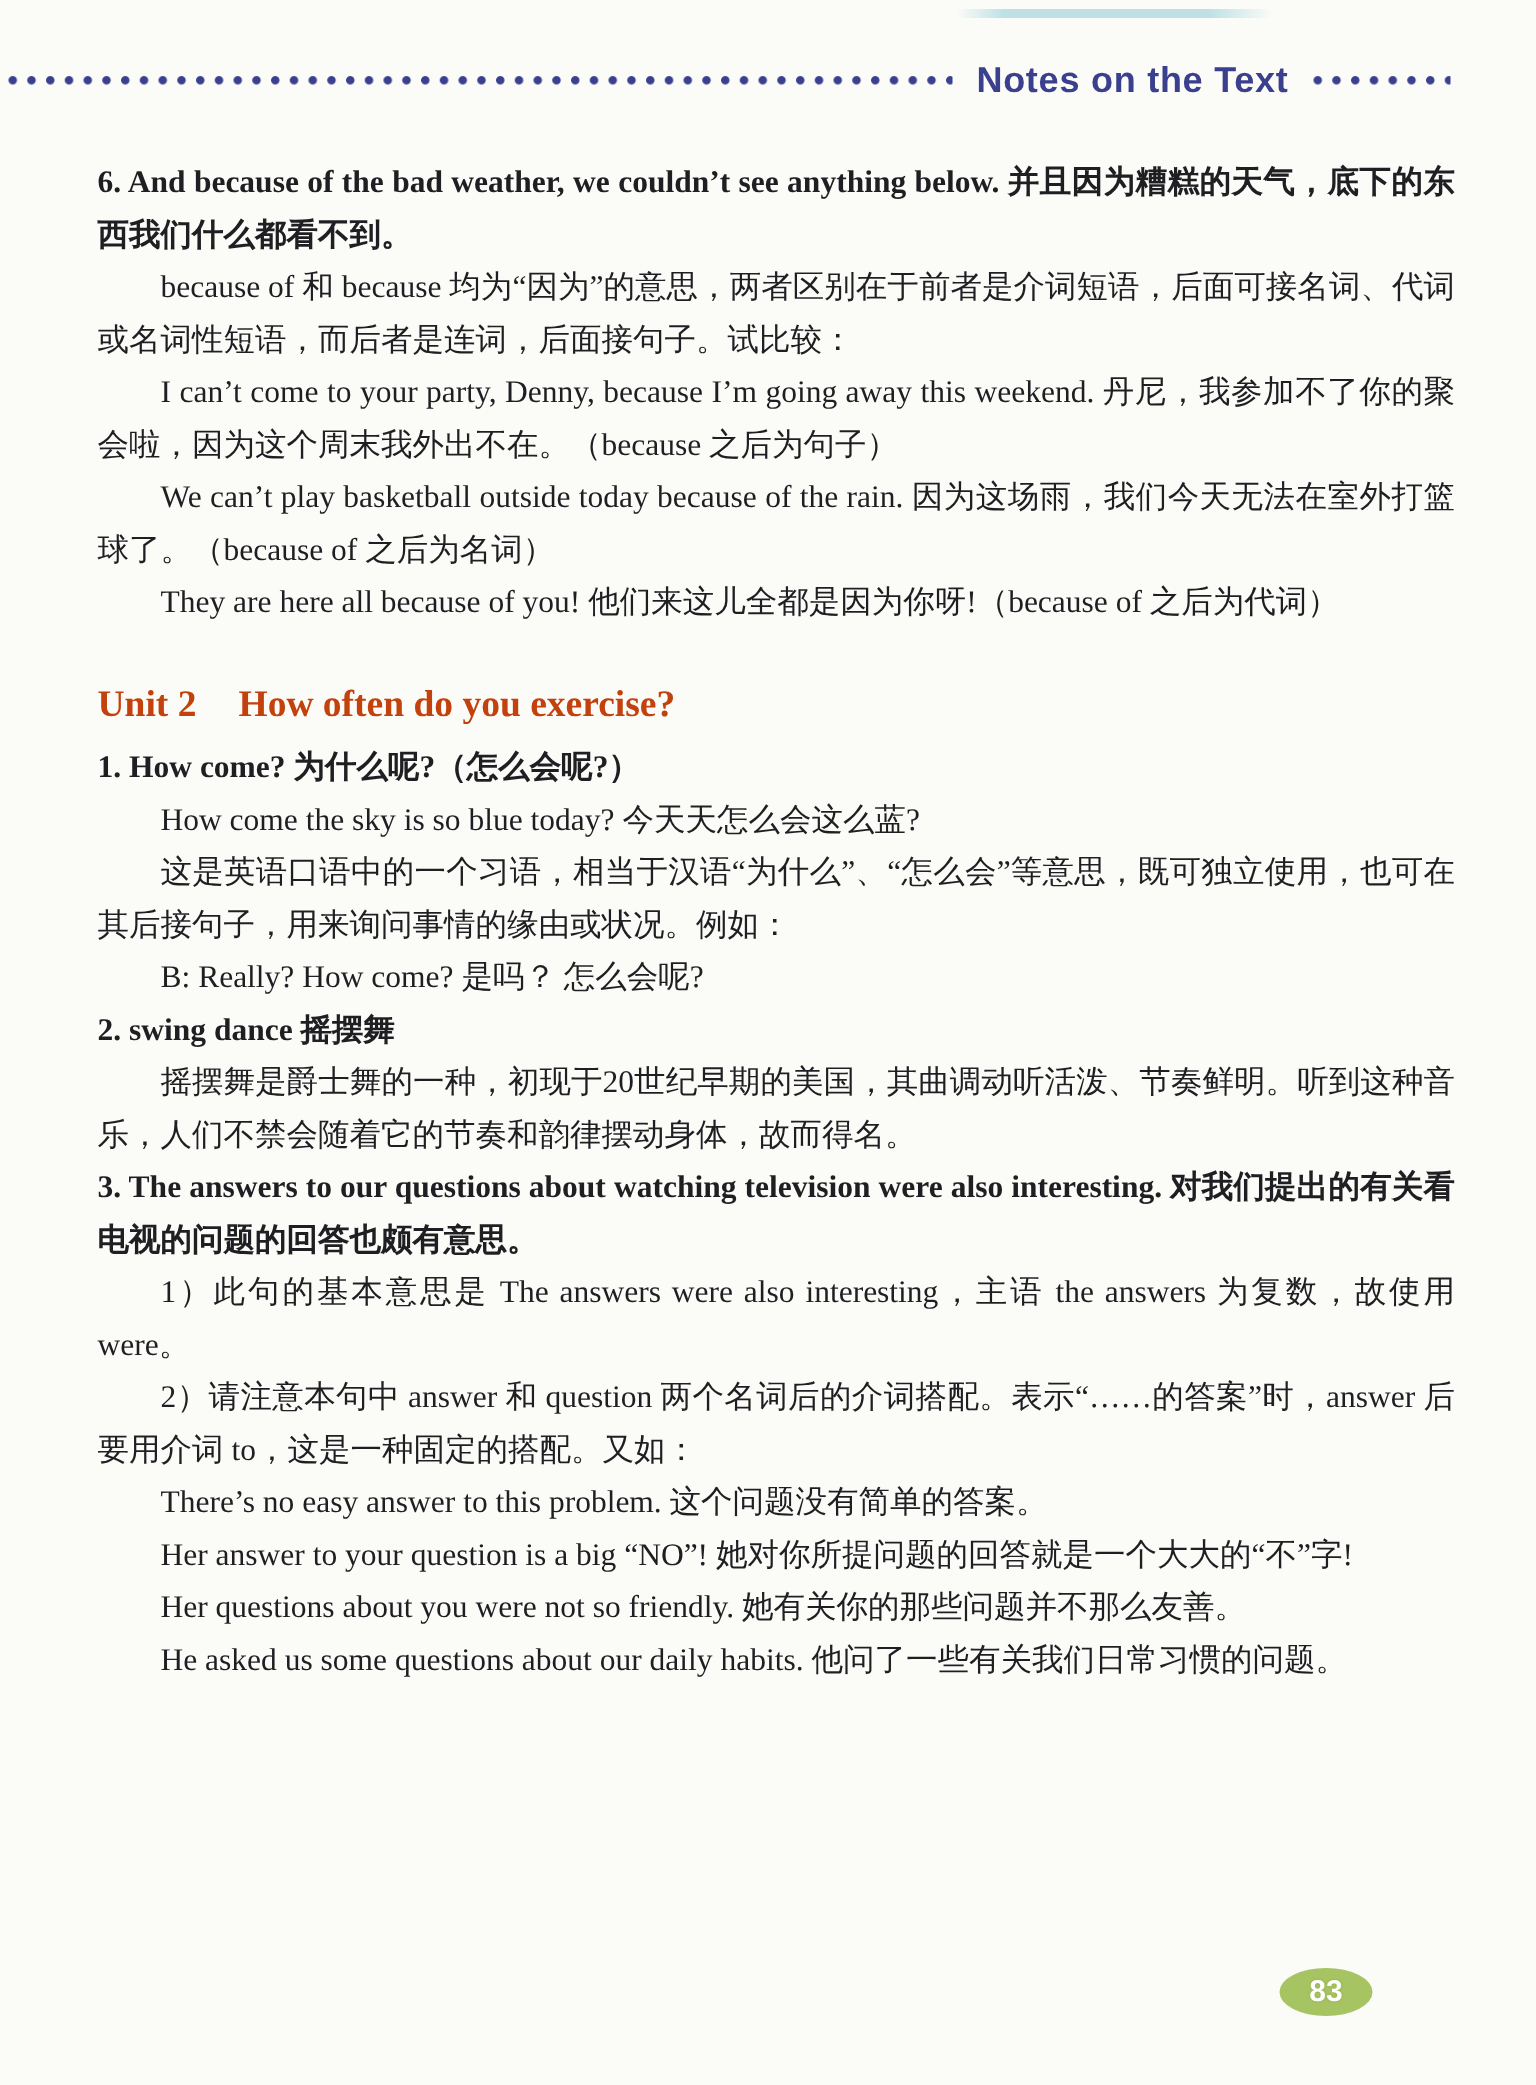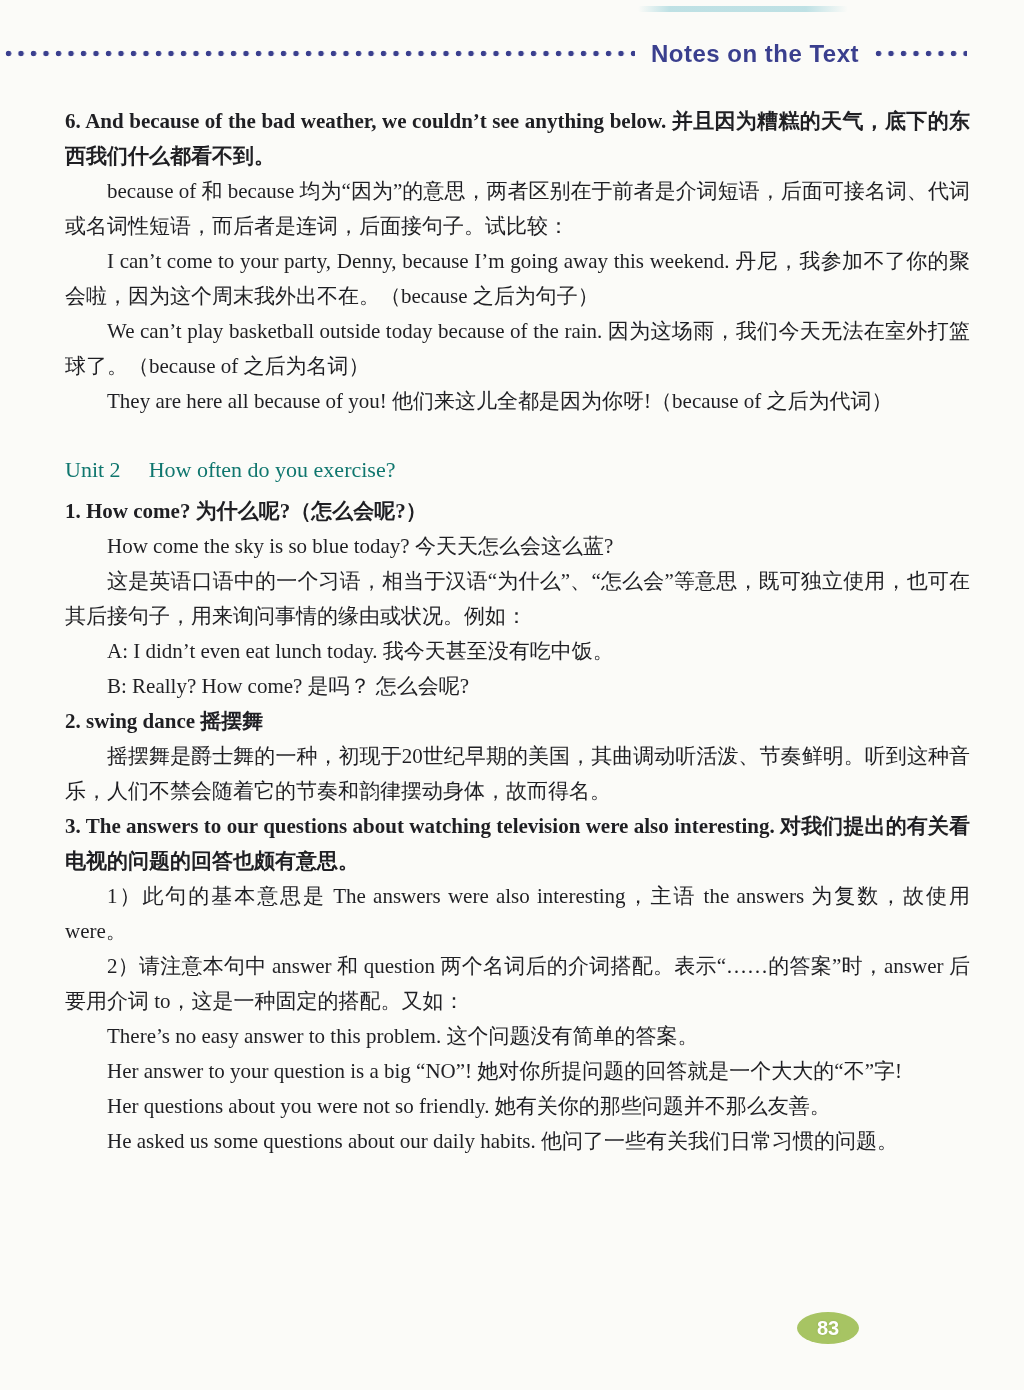--- a/index.html
+++ b/index.html
@@ -33,26 +33,26 @@
   .dots-right { width:92px; margin-left:16px; }
   .notes-title {
     font-family:"Liberation Sans","DejaVu Sans",sans-serif;
     font-weight:bold; font-size:24px; color:#3a3f8e;
     white-space:nowrap; letter-spacing:.5px;
   }
   .content { padding:0 54px 0 65px;margin-top:36px; }
   p.item { font-weight:bold; text-align:justify; }
   p.para { text-indent:2em; text-align:justify; }
   .unit-heading {
-    color:#0f766e; font-weight:normal; font-size:22px;
+    color:#c2410c; font-weight:bold; font-size:25px;
     margin-top:33px; margin-bottom:6px; line-height:36px;
   }
   .unit-label { margin-right:28px; }
   .page-badge {
-    position:absolute; left:797px; top:1312px;
+    position:absolute; left:853px; top:1312px;
     width:62px; height:32px; border-radius:50%;
     background:#a7c463;
     display:flex; align-items:center; justify-content:center;
     font-family:"Liberation Sans","DejaVu Sans",sans-serif;
     font-weight:bold; font-size:20px; color:#ffffff;
     text-shadow:0 0 2px rgba(130,160,60,.6);
   }
 </style>
 </head>
 <body>
@@ -73,21 +73,20 @@
   <p class="para">We can’t play basketball outside today because of the rain. 因为这场雨，我们今天无法在室外打篮球了。（because of 之后为名词）</p>
   <p class="para">They are here all because of you! 他们来这儿全都是因为你呀!（because of 之后为代词）</p>
 
   <div class="unit-heading">
     <span class="unit-label">Unit 2</span><span>How often do you exercise?</span>
   </div>
 
   <p class="item">1.  How come? 为什么呢?（怎么会呢?）</p>
   <p class="para">How come the sky is so blue today? 今天天怎么会这么蓝?</p>
   <p class="para">这是英语口语中的一个习语，相当于汉语“为什么”、“怎么会”等意思，既可独立使用，也可在其后接句子，用来询问事情的缘由或状况。例如：</p>
-  <p class="para">A: I didn’t even eat lunch today. 我今天甚至没有吃中饭。</p>
   <p class="para">B: Really? How come? 是吗？ 怎么会呢?</p>
 
   <p class="item">2.  swing dance 摇摆舞</p>
   <p class="para">摇摆舞是爵士舞的一种，初现于20世纪早期的美国，其曲调动听活泼、节奏鲜明。听到这种音乐，人们不禁会随着它的节奏和韵律摆动身体，故而得名。</p>
 
   <p class="item">3.  The answers to our questions about watching television were also interesting. 对我们提出的有关看电视的问题的回答也颇有意思。</p>
   <p class="para">1）此句的基本意思是 The answers were also interesting，主语 the answers 为复数，故使用 were。</p>
   <p class="para">2）请注意本句中 answer 和 question 两个名词后的介词搭配。表示“……的答案”时，answer 后要用介词 to，这是一种固定的搭配。又如：</p>
   <p class="para">There’s no easy answer to this problem. 这个问题没有简单的答案。</p>
   <p class="para">Her answer to your question is a big “NO”! 她对你所提问题的回答就是一个大大的“不”字!</p>

